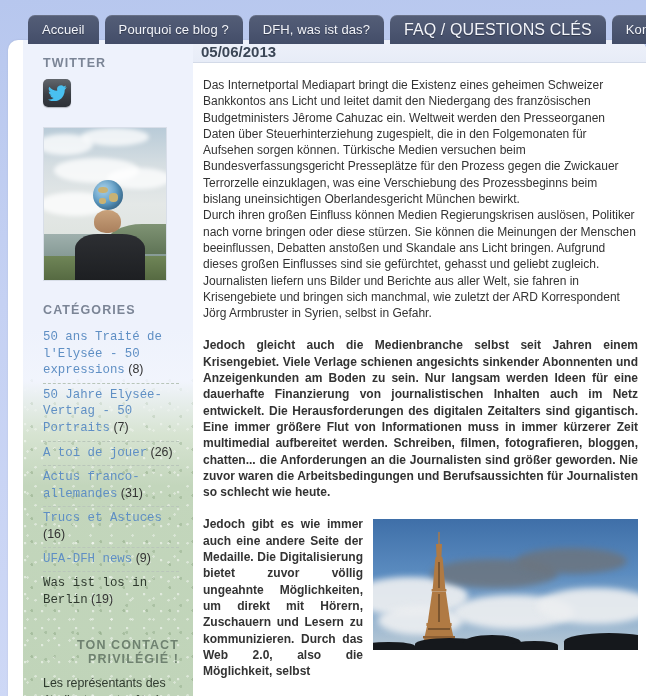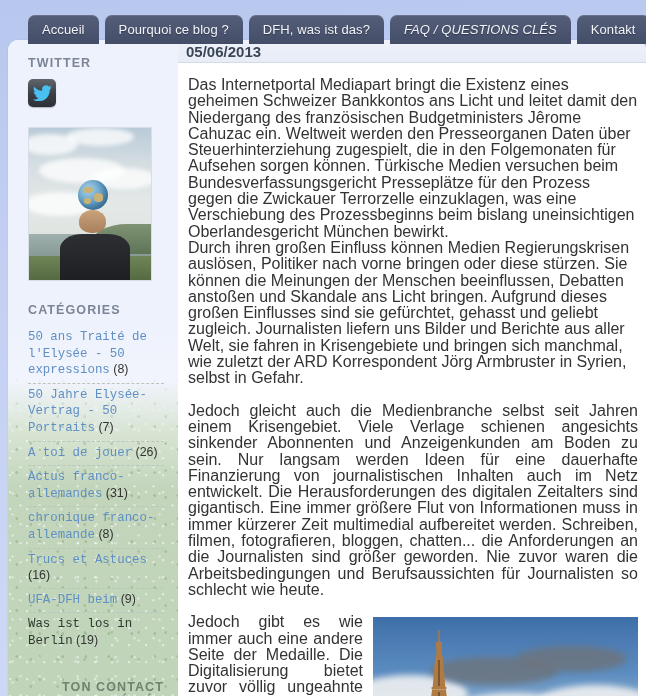--- a/index.html
+++ b/index.html
@@ -45,21 +45,21 @@
     background: linear-gradient(180deg, #545e77 0%, #4b5570 55%, #434d68 100%);
     color: #f2f4fa;
     font-size: 13px;
     letter-spacing: 0.1px;
     border-radius: 7px 7px 0 0;
     white-space: nowrap;
     cursor: pointer;
     text-shadow: 0 1px 1px rgba(0,0,0,.35);
     box-shadow: inset 0 1px 0 rgba(255,255,255,.12);
   }
-  .tab.small { font-size: 13px; font-style: italic; }
+  .tab.small { font-size: 16px; }
 
   
   #shell {
     position: absolute;
     left: 8px; top: 40px;
     width: 638px;
     height: 656px;
     background: #ffffff;
     border-radius: 10px 10px 0 0;
     overflow: hidden;
@@ -75,20 +75,21 @@
     box-sizing: border-box;
     padding: 14px 14px 0 20px;
     background:
       linear-gradient(180deg,
         #eef2fc 0%,
         #eef2fc 44%,
         rgba(238,242,252,0.82) 52%,
         rgba(208,223,202,0.85) 60%,
         #c3d6bc 68%,
         #c0d4b9 100%);
+    margin-left: 15px;
   }
   
   #sidebar-texture {
     position: absolute;
     left: 0; top: 330px;
     width: 170px;
     height: 330px;
     pointer-events: none;
     background-image:
       radial-gradient(circle at 12% 18%, rgba(255,255,255,.50) 0 1.3px, transparent 1.6px),
@@ -216,26 +217,26 @@
   }
   #article { padding: 14px 8px 0 10px; }
   #article-title {
     font-size: 15.4px;
     line-height: 20px;
     color: #2b2b2b;
     font-weight: normal;
     margin: 0 0 16px 0;
   }
   .para {
-    font-size: 16px;
+    font-size: 12px;
     line-height: 16.3px;
     color: #333333;
     margin: 0 0 0 0;
   }
-  .para.justify { text-align: justify; }
+  .para.justify { text-align: justify; font-weight: bold; }
   .spacer { height: 16px; }
 
   
   #eiffel {
     float: right;
     width: 265px;
     height: 131px;
     margin: 3px 0 6px 10px;
     position: relative;
     overflow: hidden;
@@ -322,29 +323,25 @@
         </div>
         <div class="cat-item">
           <span class="cat-link">A toi de jouer</span>
           <span class="cat-count">(26)</span>
         </div>
         <div class="cat-item">
           <span class="cat-link">Actus franco-allemandes</span>
           <span class="cat-count">(31)</span>
         </div>
         <div class="cat-item">
-          <span class="cat-link">chronique franco-allemande</span>
-          <span class="cat-count">(8)</span>
-        </div>
-        <div class="cat-item">
           <span class="cat-link">Trucs et Astuces</span>
           <span class="cat-count">(16)</span>
         </div>
         <div class="cat-item">
-          <span class="cat-link">UFA-DFH beim</span>
+          <span class="cat-link">UFA-DFH news</span>
           <span class="cat-count">(9)</span>
         </div>
         <div class="cat-item" style="border-bottom:none;">
           <span class="cat-link" style="color:#2f3a2f;">Was ist los in Berlin</span>
           <span class="cat-count">(19)</span>
         </div>
       </div>
 
       <div id="contact">
         <div class="widget-title green">TON CONTACT PRIVILÉGIÉ !</div>

